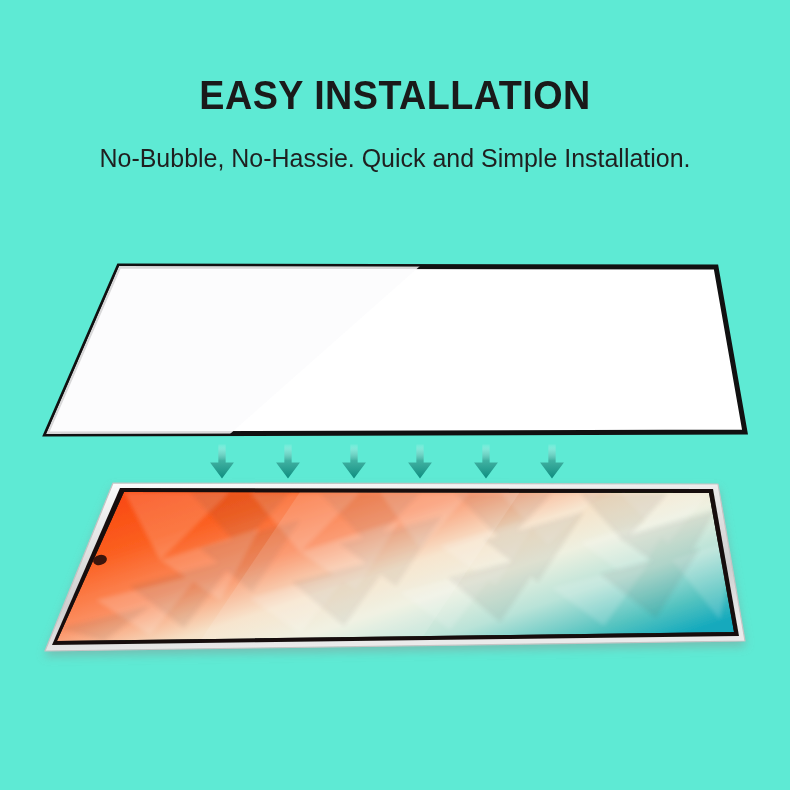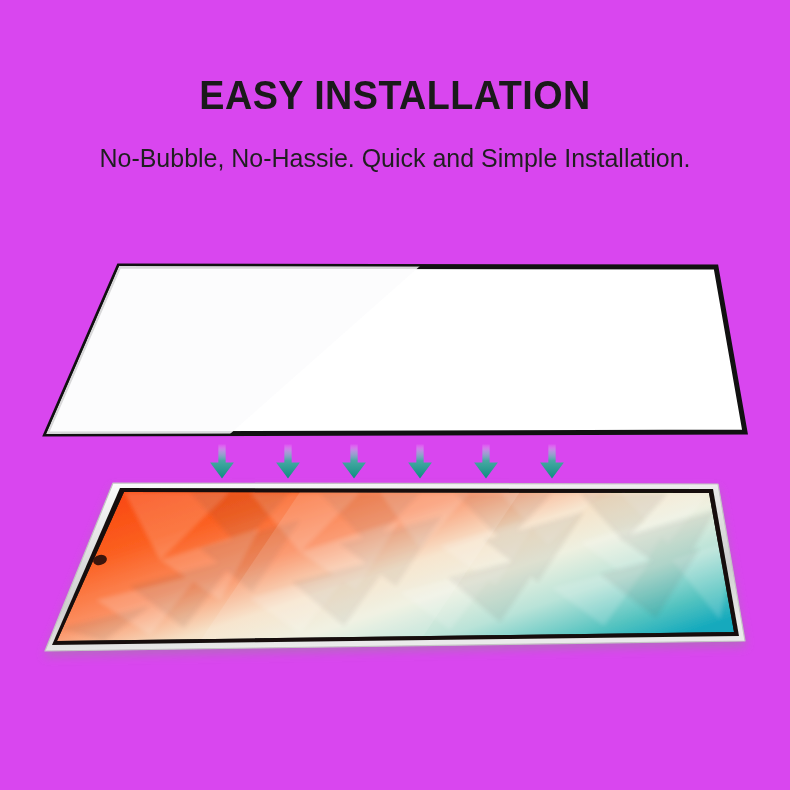--- a/index.html
+++ b/index.html
@@ -65,21 +65,21 @@
   }
   #art-svg {
     display: block;
     width: 790px;
     height: 790px;
   }
 </style>
 </head>
 <body>
 
-<div id="stage" style="width: 790px; height: 790px; background: #d946ef;">
+<div id="stage" style="width: 790px; height: 790px; background: #5eead4;">
 
   <div id="headline-block">
     <div id="title" style="color: rgb(26, 26, 26);">EASY INSTALLATION</div>
     <div id="subtitle" style="color: rgb(31, 31, 31);">No-Bubble, No-Hassie. Quick and Simple Installation.</div>
   </div>
 
   <div id="artwork">
     <svg id="art-svg" viewBox="0 0 790 790" xmlns="http://www.w3.org/2000/svg">
       <defs>
 

